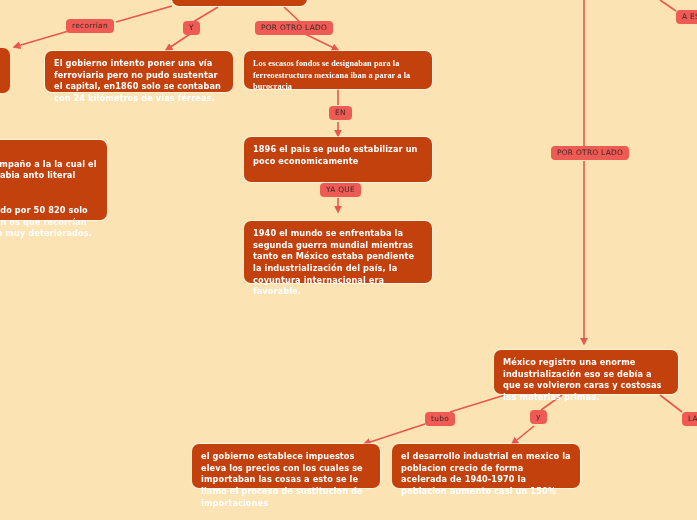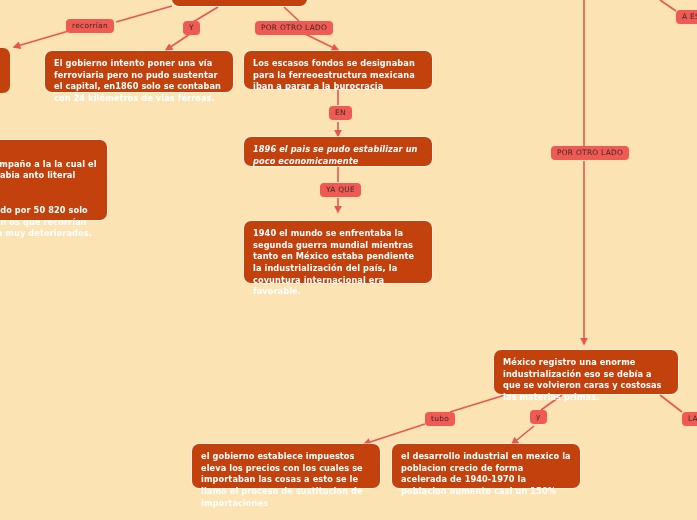--- a/index.html
+++ b/index.html
@@ -104,31 +104,31 @@
   </div>
 
   <div class="node noshadow" style="left:-38px; top:48px; width:48px; height:45px;">
     <span></span>
   </div>
 
   <div class="node" style="left:45px; top:51px; width:188px; height:41px;">
     <span>El gobierno intento poner una vía ferroviaria pero no pudo sustentar el capital, en1860 solo se contaban con 24 kilómetros de vias férreas.</span>
   </div>
 
-  <div class="node" style="left:244px; top:51px; width:188px; height:38px;">
+  <div class="node" style="left:244px; top:51px; width:188px; height:38px;font-family:Liberation Serif, serif;">
     <span>Los escasos fondos se designaban para la ferreoestructura mexicana iban a parar a la burocracia</span>
   </div>
 
   <div class="node" style="left:-60px; top:140px; width:167px; height:80px; white-space:pre-line;">
     <span>ca que acompaño a la la cual el gobierno habia anto literal como
 
 había pasado por 50 820 solo contaba con os que recorrían todo el ban muy deteriorados.</span>
   </div>
 
-  <div class="node" style="left:244px; top:137px; width:188px; height:29px;font-style:italic;">
+  <div class="node" style="left:244px; top:137px; width:188px; height:45px;">
     <span>1896 el pais se pudo estabilizar un poco economicamente</span>
   </div>
 
   <div class="node" style="left:244px; top:213px; width:188px; height:62px;margin-top:8px;">
     <span>1940 el mundo se enfrentaba la segunda guerra mundial mientras tanto en México estaba pendiente la industrialización del país, la coyuntura internacional era favorable.</span>
   </div>
 
   <div class="node" style="left:192px; top:444px; width:188px; height:44px;">
     <span>el gobierno establece impuestos eleva los precios con los cuales se importaban las cosas a esto se le llamo el proceso de sustitucion de importaciones</span>
   </div>

